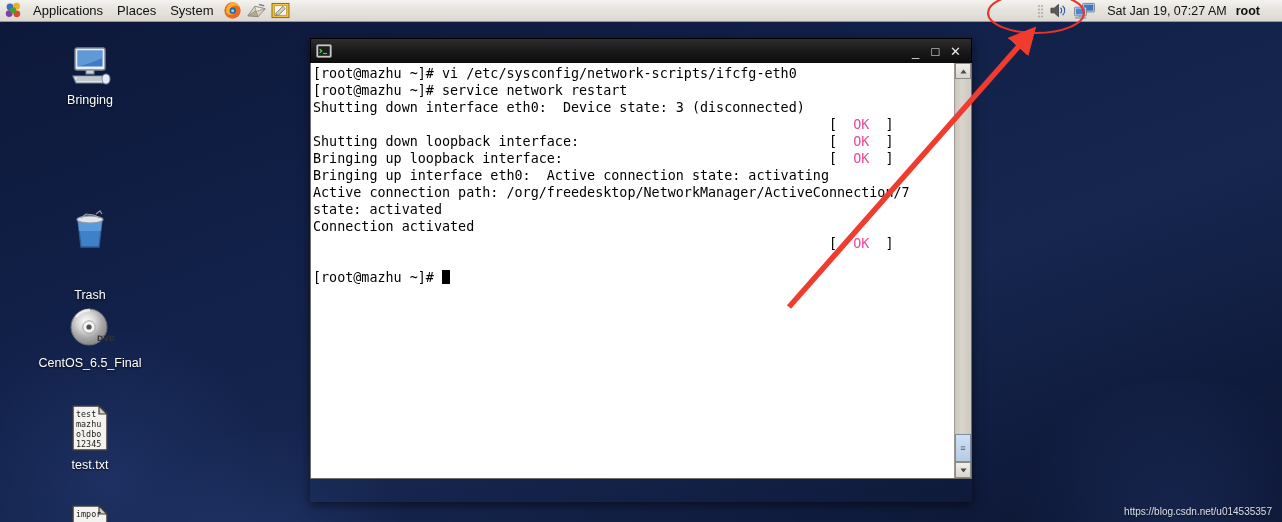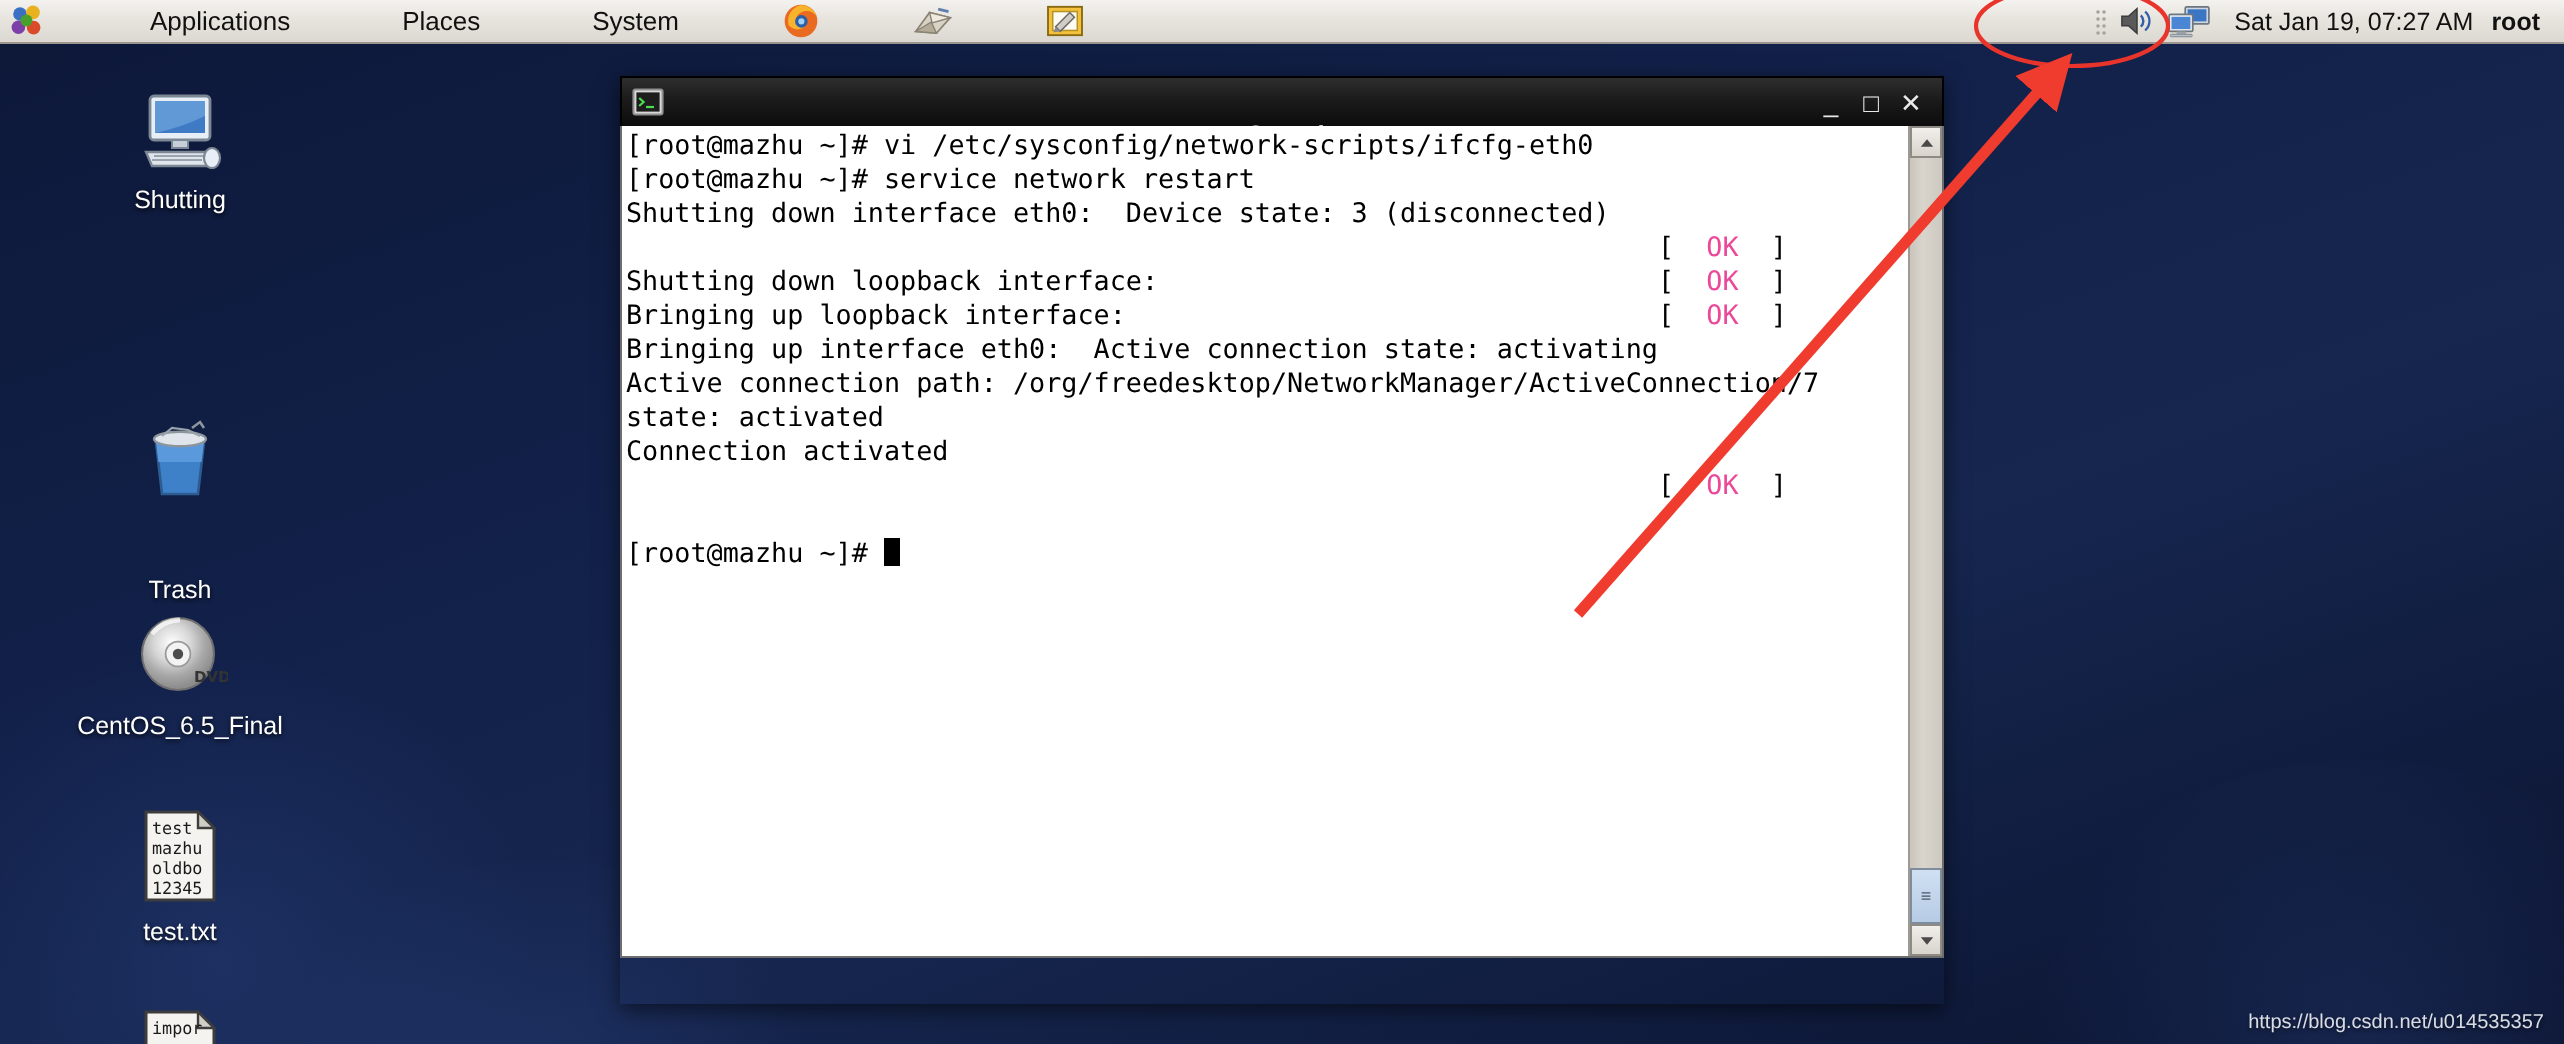--- a/index.html
+++ b/index.html
@@ -23,36 +23,35 @@
 
   
   #panel {
     position: absolute; left: 0; top: 0;
     width: 1282px; height: 22px;
     background: linear-gradient(to bottom, #f4f2ef 0%, #e6e3dd 50%, #dcd8d1 100%);
     border-bottom: 1px solid #9a968f;
     display: flex; align-items: center;
     font-size: 13px; color: #101010;
     box-sizing: border-box;
-    gap: 42px;
   }
   .panel-menu {
     padding: 2px 7px 3px 7px;
     line-height: 15px;
     cursor: default;
   }
   .panel-icon-btn {
     width: 24px; height: 21px;
     display: flex; align-items: center; justify-content: center;
   }
   #panel-right {
     margin-left: auto; display: flex; align-items: center; height: 22px;
   }
   .clock { font-size: 12.5px; padding: 0 9px; color: #111; white-space: nowrap;}
-  .user { font-size: 12.5px; font-weight: bold; padding-right: 12px; color: #111;}
+  .user { font-size: 12.5px; font-weight: bold; padding-right: 22px; color: #111;}
   .grip { width: 7px; height: 16px; margin-right: 2px; }
 
   
   .desk-icon {
     position: absolute;
     width: 120px;
     display: flex; flex-direction: column; align-items: center;
     text-align: center;
   }
   .desk-icon .label {
@@ -272,21 +271,21 @@
         <path d="M11.5 8.5 L36.5 8.5 L36.5 16 Q24 22 11.5 24.5 Z" fill="#6ea3dd" opacity="0.75"></path>
         <rect x="20" y="28" width="8" height="4" fill="#c6ced7" stroke="#7b8794" stroke-width="1"></rect>
         <path d="M7 34 H41 L38 41 H10 Z" fill="#dfe5eb" stroke="#7b8794" stroke-width="1.2"></path>
         <g stroke="#9aa4ae" stroke-width="0.9">
           <path d="M11 36 H36"></path>
             <path d="M10 38 H35"></path>
         </g>
         <ellipse cx="40" cy="37" rx="4" ry="5" fill="#e8eef5" stroke="#7b8794" stroke-width="1.1"></ellipse>
       </svg>
     </span>
-    <span class="label">Shutting</span>
+    <span class="label">Bringing</span>
   </div>
 
 
   <div class="desk-icon" style="left:30px; top:205px;gap:32px;">
     <span>
       <svg class="icon-img" viewBox="0 0 48 48">
         <path d="M12 16 H36 L33 42 H15 Z" fill="#3f81c9" stroke="#2c5c92" stroke-width="1.3"></path>
         <path d="M12 16 H36 L34.8 26 H13.2 Z" fill="#5a9adc"></path>
         <ellipse cx="24" cy="14.5" rx="13" ry="3.6" fill="#dfe5ea" stroke="#8c949c" stroke-width="1.2"></ellipse>
         <path d="M15 13 L20 9 L28 10 L34 13" stroke="#9aa2aa" stroke-width="1.1" fill="none"></path>

